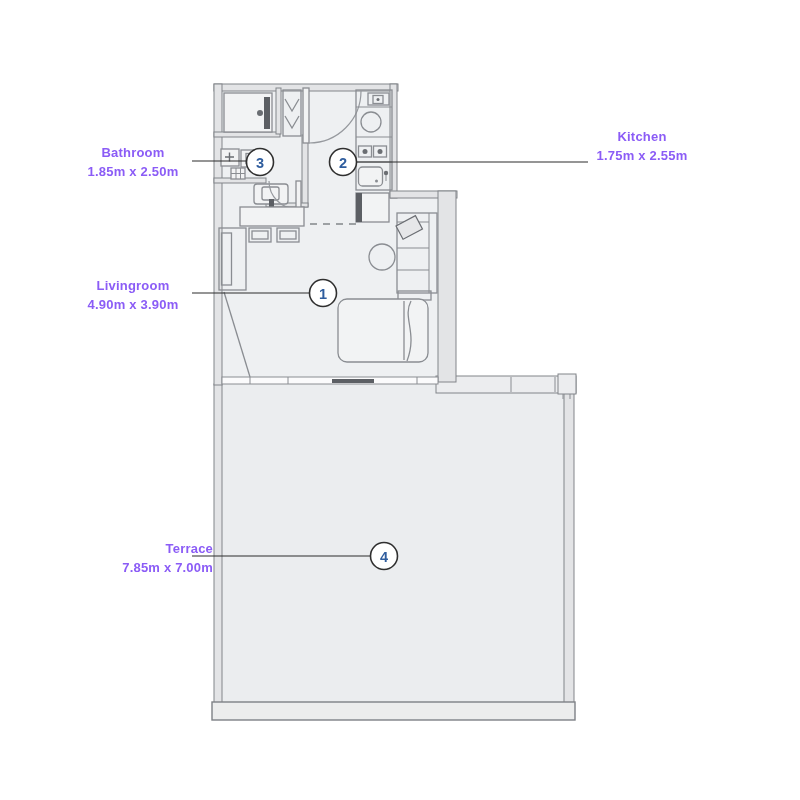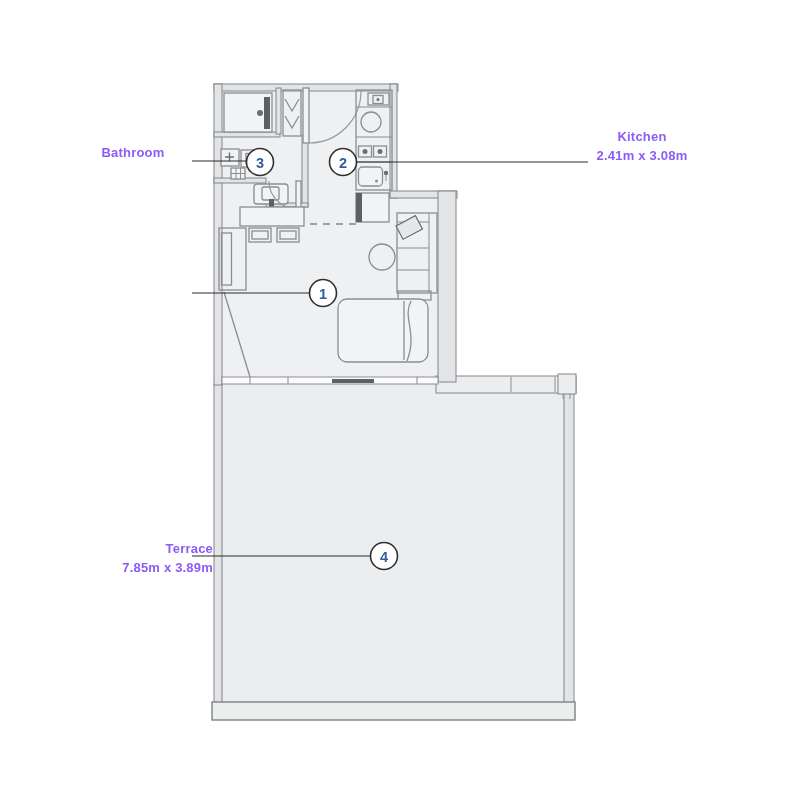--- a/index.html
+++ b/index.html
@@ -151,23 +151,28 @@
       <text class="marker-num" x="343" y="162.5">2</text>
       <circle class="marker-circle" cx="260" cy="162" r="13.5"></circle>
       <text class="marker-num" x="260" y="162.5">3</text>
       <circle class="marker-circle" cx="384" cy="556" r="13.5"></circle>
       <text class="marker-num" x="384" y="556.5">4</text>
     </g>
   </svg>
 
   <div class="room-label" style="left:53px;top:143px;">
     <span>Bathroom</span>
+    <span class="dims">1.85m x 2.50m</span>
   </div>
   <div class="room-label" style="left:562px;top:127px;">
     <span>Kitchen</span>
-    <span class="dims">2.41m x 3.08m</span>
+    <span class="dims">1.75m x 2.55m</span>
+  </div>
+  <div class="room-label" style="left:53px;top:276px;">
+    <span>Livingroom</span>
+    <span class="dims">4.90m x 3.90m</span>
   </div>
   <div class="room-label" style="left:53px;top:539px;text-align:right;">
     <span>Terrace</span>
-    <span class="dims">7.85m x 3.89m</span>
+    <span class="dims">7.85m x 7.00m</span>
   </div>
 
 </div>
 
 </body></html>

